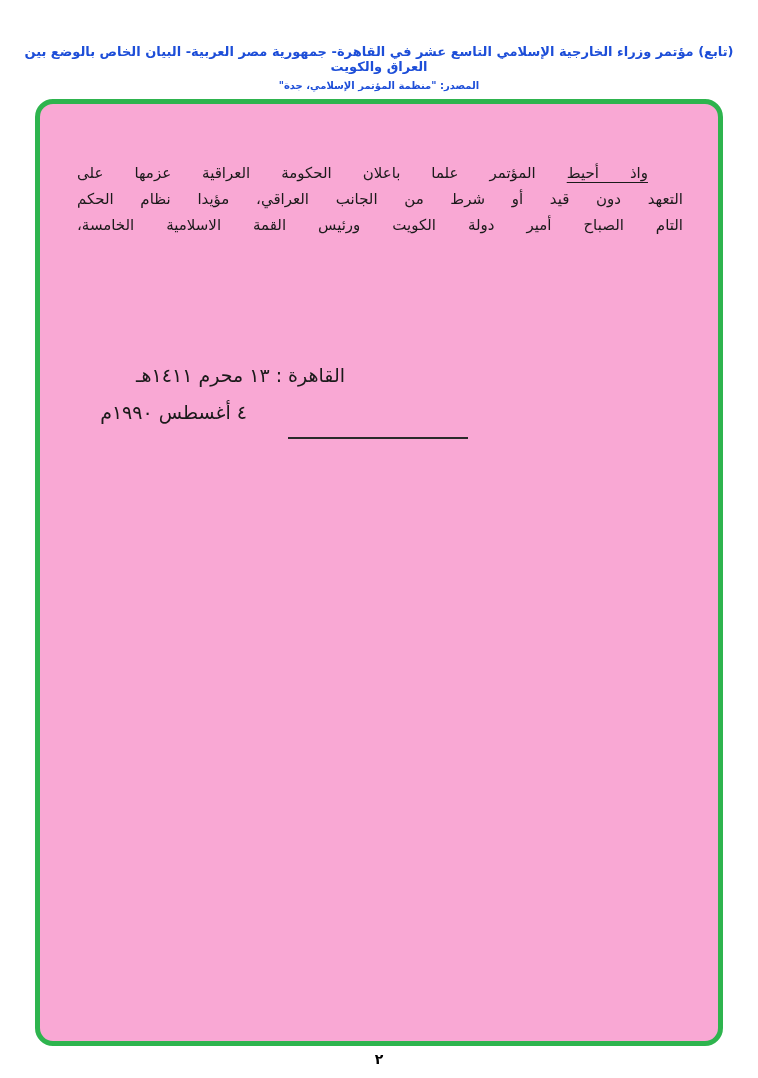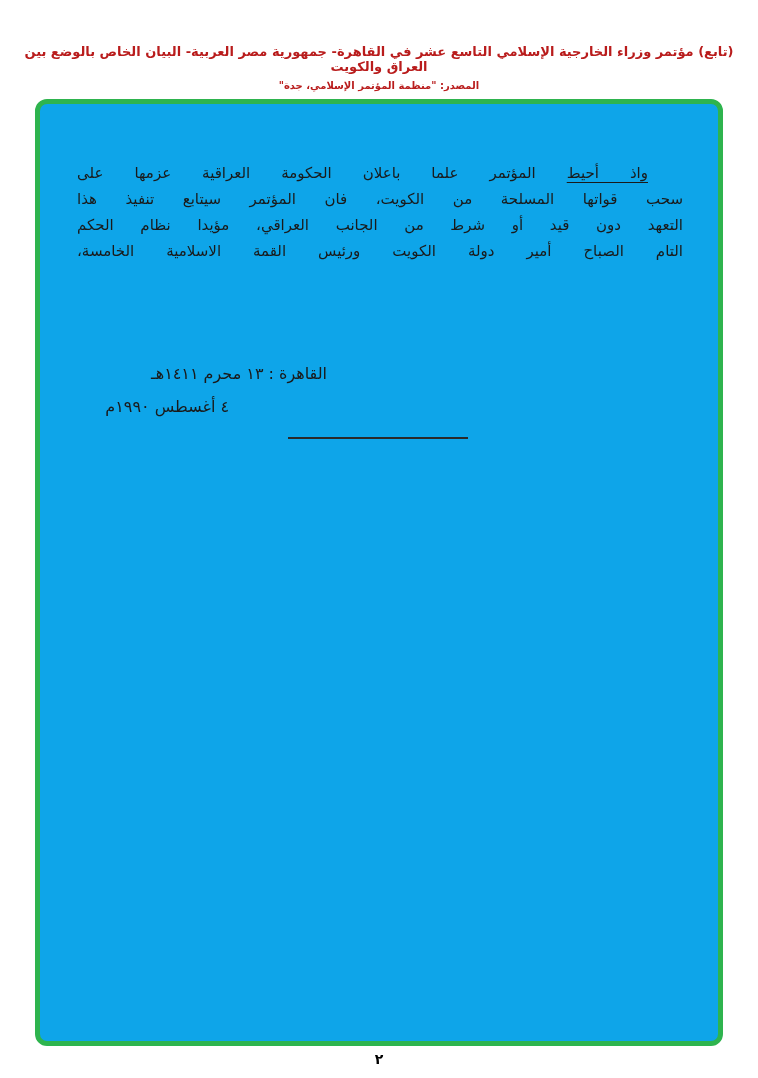--- a/index.html
+++ b/index.html
@@ -14,35 +14,35 @@
     }
 
     
     .header {
       position: absolute;
       top: 44px;
       left: 12px;
       right: 12px;
       text-align: center;
       direction: rtl;
-      color: #b91c1c;
+      color: #1d4ed8;
     }
     .h-line1 { font-size: 13px; font-weight: bold; }
     .h-line2 { font-size: 10px; font-weight: bold; margin-top: 6px; }
 
     
     .frame {
       position: absolute;
       left: 35px;
       top: 99px;
       width: 688px;
       height: 947px;
       border: 5px solid var(--frame-green, #2eb44e);
-      border-radius: 12px;
-      background: #0ea5e9;
+      border-radius: 18px;
+      background: #f9a8d4;
       box-sizing: border-box;
     }
 
     
     .para {
       position: absolute;
       top: 56px;
       right: 35px;
       left: 37px;
       direction: rtl;
@@ -53,23 +53,23 @@
     }
     .pline { text-align: justify; text-align-last: justify; }
     .pline.first { text-indent: 35px; }
     .pline.last { text-align-last: right; }
     .lead { text-decoration: underline; text-underline-offset: 4px; }
 
     
     .dates {
       position: absolute;
       top: 260px;
-      right: 391px;
+      right: 373px;
       direction: rtl;
-      font-size: 16px;
+      font-size: 19px;
       line-height: 1.2;
       white-space: nowrap;
       color: #1a1a1a;
     }
     .date-l1 { margin-bottom: 14px; }
     .date-l2 { margin-right: 98px; }
 
     
     .sig-line {
       position: absolute;
@@ -98,21 +98,20 @@
 
   <div class="header">
     <div class="h-line1">(تابع) مؤتمر وزراء الخارجية الإسلامي التاسع عشر في القاهرة- جمهورية مصر العربية- البيان الخاص بالوضع بين العراق والكويت</div>
     <div class="h-line2">المصدر: "منظمة المؤتمر الإسلامي، جدة"</div>
   </div>
 
   <div class="frame">
 
     <div class="para">
       <div class="pline first"><span class="lead">واذ أحيط</span> <span>المؤتمر علما باعلان الحكومة العراقية عزمها على</span></div>
-      <div class="pline">سحب قواتها المسلحة من الكويت، فان المؤتمر سيتابع تنفيذ هذا</div>
       <div class="pline">التعهد دون قيد أو شرط من الجانب العراقي، مؤيدا نظام الحكم</div>
       <div class="pline">التام الصباح أمير دولة الكويت ورئيس القمة الاسلامية الخامسة،</div>
     </div>
 
     <div class="dates">
       <div class="date-l1">القاهرة :  ١٣ محرم ١٤١١هـ</div>
       <div class="date-l2">٤ أغسطس ١٩٩٠م</div>
     </div>
 
     <div class="sig-line"></div>

